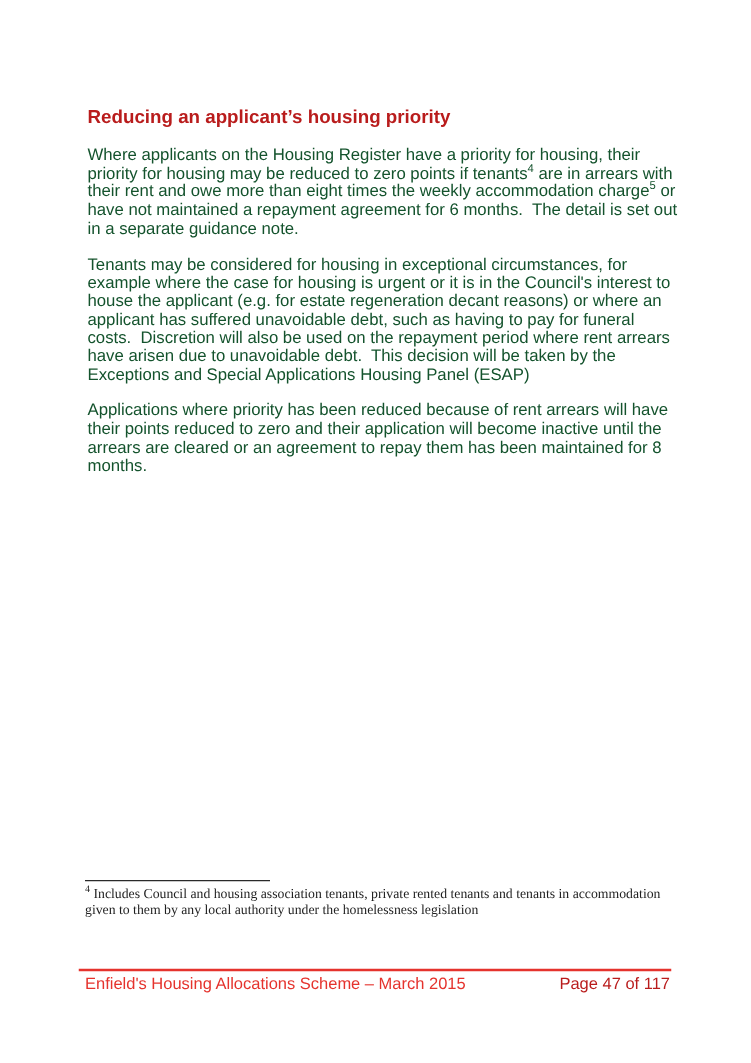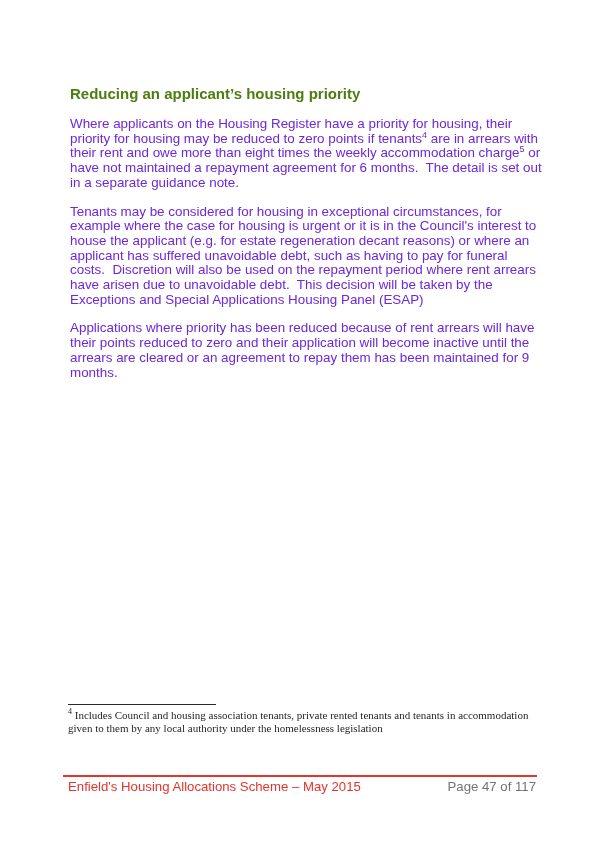--- a/index.html
+++ b/index.html
@@ -18,29 +18,29 @@
   }
   .content {
     position: absolute;
     left: 70px;
     top: 85px;
     width: 473px;
   }
   .heading {
     font-size: 15px;
     font-weight: bold;
-    color: #4d7c0f;
+    color: #b91c1c;
     margin: 0 0 15px 0;
   }
   .para {
     font-size: 13.4px;
     line-height: 14.7px;
     margin: 0 0 14px 0;
     white-space: pre-wrap;
-    color: #6d28d9;
+    color: #14532d;
   }
   .fn-ref {
     font-size: 9px;
     line-height: 0;
   }
   .footnotes {
     position: absolute;
     left: 68px;
     top: 704px;
     width: 476px;
@@ -84,31 +84,31 @@
 </head>
 <body>
 
 <div class="page">
 
   <div class="content">
     <h1 class="heading">Reducing an applicant’s housing priority</h1>
     <div>
         <p class="para">Where applicants on the Housing Register have a priority for housing, their priority for housing may be reduced to zero points if tenants<sup class="fn-ref">4</sup> are in arrears with their rent and owe more than eight times the weekly accommodation charge<sup class="fn-ref">5</sup> or have not maintained a repayment agreement for 6 months.  The detail is set out in a separate guidance note.</p>
         <p class="para">Tenants may be considered for housing in exceptional circumstances, for example where the case for housing is urgent or it is in the Council's interest to house the applicant (e.g. for estate regeneration decant reasons) or where an applicant has suffered unavoidable debt, such as having to pay for funeral costs.  Discretion will also be used on the repayment period where rent arrears have arisen due to unavoidable debt.  This decision will be taken by the Exceptions and Special Applications Housing Panel (ESAP)</p>
-        <p class="para">Applications where priority has been reduced because of rent arrears will have their points reduced to zero and their application will become inactive until the arrears are cleared or an agreement to repay them has been maintained for 9 months.</p>
+        <p class="para">Applications where priority has been reduced because of rent arrears will have their points reduced to zero and their application will become inactive until the arrears are cleared or an agreement to repay them has been maintained for 8 months.</p>
       </div>
   </div>
 
   <div class="footnotes">
     <div class="fn-sep"></div>
     <div>
         <p class="footnote"><sup class="fn-marker">4</sup> Includes Council and housing association tenants, private rented tenants and tenants in accommodation given to them by any local authority under the homelessness legislation</p>
       </div>
   </div>
 
   <div class="footer-rule" style="background: rgb(229, 51, 45);"></div>
 
   <div class="footer">
-    <span style="color: rgb(229, 51, 45);">Enfield's Housing Allocations Scheme – May 2015</span>
-    <span style="color: #737373;">Page 47 of 117</span>
+    <span style="color: rgb(229, 51, 45);">Enfield's Housing Allocations Scheme – March 2015</span>
+    <span style="color: #b91c1c;">Page 47 of 117</span>
   </div>
 
 </div>
 
 </body></html>

